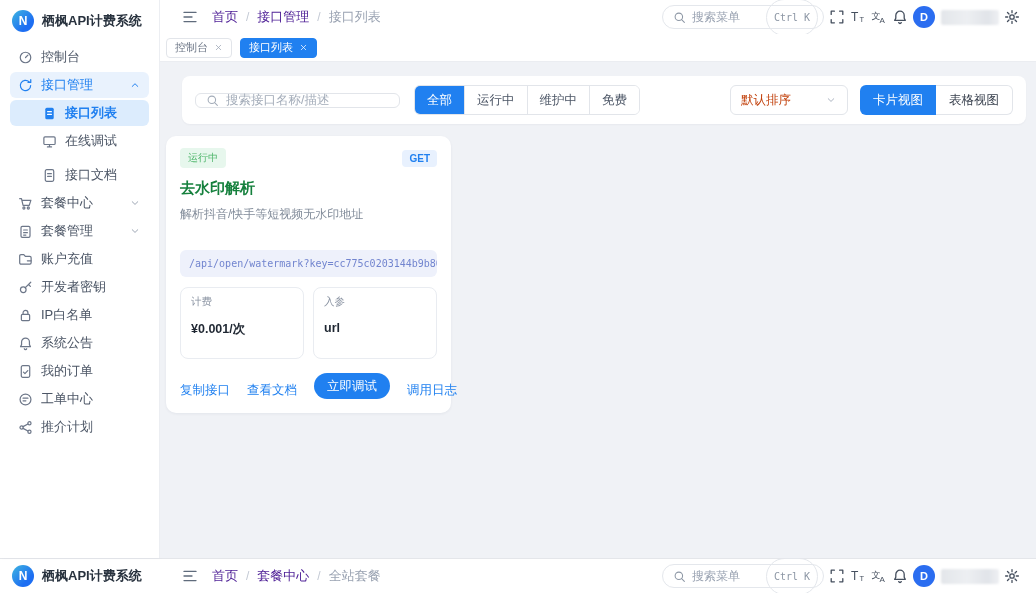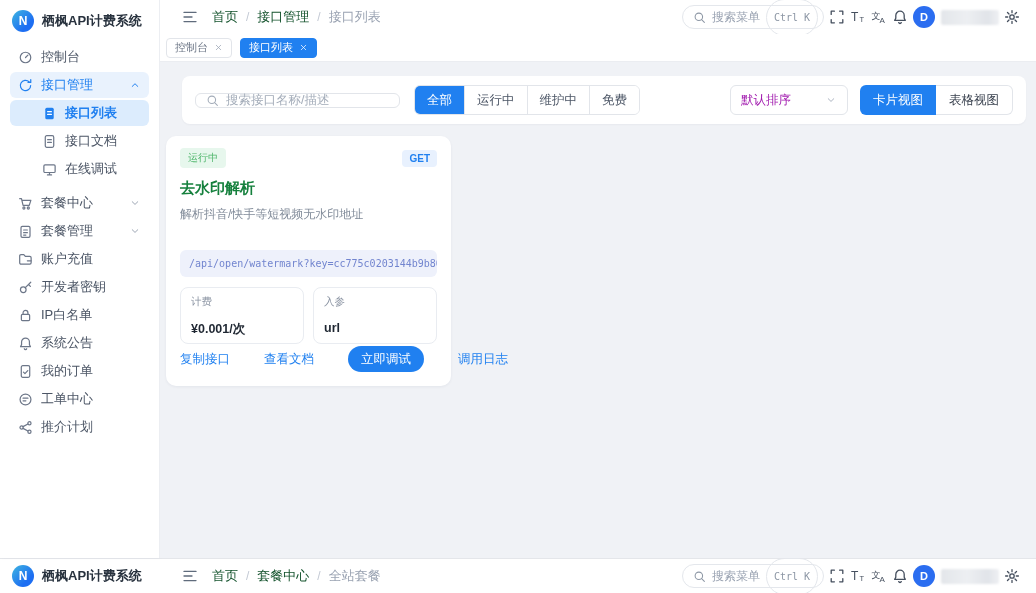--- a/index.html
+++ b/index.html
@@ -22,66 +22,66 @@
   .menu-item.highlight .mi-icon, .menu-item.highlight .chev { color:var(--primary); }
   .menu-item.active { background:#dcecfd; color:var(--primary); font-weight:bold; }
   .menu-item.active .mi-icon { color:var(--primary); }
   .chev { margin-left:auto; width:12px; height:12px; color:#9aa3b2; }
   .submenu-end { margin-bottom:8px; }
 
   .main { flex:1; display:flex; flex-direction:column; min-width:0; }
   .topbar { height:34px; background:#fff; display:flex; align-items:center; padding:0 16px 0 22px; }
   .burger { width:16px; height:16px; color:#5f6b7c; cursor:pointer; }
   .breadcrumb { display:flex; align-items:center; margin-left:14px; }
-  .crumb { font-size:13px; color:#14532d; cursor:pointer; }
+  .crumb { font-size:13px; color:#4c1d95; cursor:pointer; }
   .crumb.muted { color:#9aa3b2; cursor:default; }
   .crumb-sep { color:#c3c9d4; margin:0 8px; font-size:12px; }
   .topbar-right { margin-left:auto; display:flex; align-items:center; gap:5px; }
   .search-pill { height:24px; border:1px solid #e4e7ec; border-radius:999px; display:flex; align-items:center; gap:6px; padding:0 5px 0 10px; color:#9aa3b2; font-size:12px; background:#fff; cursor:pointer; }
   .search-pill .icon { width:13px; height:13px; color:#8d97a5; }
-  .kbd { border:1px solid #e4e7ec; border-radius:999px; font-size:10px; padding:12px 7px; color:#8d97a5; font-family:"DejaVu Sans Mono",monospace; white-space:nowrap; }
+  .kbd { border:1px solid #e4e7ec; border-radius:999px; font-size:10px; padding:12px 7px; color:#8d97a5; font-family:"DejaVu Sans Mono",monospace; white-space:nowrap;margin-left:20px; }
   .hicon { width:16px; height:16px; color:#454f5e; cursor:pointer; }
   .avatar-wrap { display:flex; align-items:center; gap:6px; cursor:pointer; }
   .avatar { width:22px; height:22px; border-radius:50%; background:#2b6df0; color:#fff; font-size:11px; font-weight:bold; display:flex; align-items:center; justify-content:center; }
   .blur-name { width:58px; height:15px; border-radius:2px; background:linear-gradient(90deg,#e3e6ea 0%,#edeff2 45%,#e1e4e9 80%,#eef0f3 100%); filter:blur(1.2px); }
 
   .tabbar { height:28px; background:#fff; border-bottom:1px solid #ebedf1; display:flex; align-items:center; padding:0 6px; gap:8px; }
   .tab { height:20px; border:1px solid #e2e5ea; border-radius:4px; display:flex; align-items:center; gap:6px; padding:0 8px; font-size:11px; color:#6c7686; background:#fff; cursor:pointer; white-space:nowrap; }
   .tab .tclose { width:9px; height:9px; color:#9aa3b2; }
   .tab.active { background:var(--primary); border-color:var(--primary); color:#fff; }
   .tab.active .tclose { color:#fff; }
 
   .content { flex:1; background:#f0f2f6; padding:14px 10px 0 6px; overflow:hidden; }
   .toolbar-card { margin-left:16px; background:#fff; border-radius:8px; height:48px; display:flex; align-items:center; padding:0 13px; gap:14px; box-shadow:0 1px 2px rgba(15,30,60,0.04); }
   .search-input { width:205px; height:15px; border:1px solid #e2e5ea; border-radius:6px; display:flex; align-items:center; gap:7px; padding:0 10px; color:#a3acb9; font-size:12.5px; cursor:text; }
   .search-input .icon { width:13px; height:13px; color:#a3acb9; }
   .filter-group { display:flex; height:30px; border:1px solid #e2e5ea; border-radius:6px; overflow:hidden; }
   .filter-btn { min-width:44px; padding:0 12px; display:flex; align-items:center; justify-content:center; font-size:12.5px; color:#4b5565; background:#fff; border-left:1px solid #e2e5ea; cursor:pointer; white-space:nowrap; }
   .filter-btn:first-child { border-left:none; }
   .filter-btn.active { background:var(--primary); color:#fff; }
   .toolbar-right { margin-left:auto; display:flex; align-items:center; gap:12px; }
-  .sort-select { width:118px; height:30px; border:1px solid #e2e5ea; border-radius:6px; display:flex; align-items:center; padding:0 10px; font-size:12.5px; color:#a21caf; cursor:pointer; }
+  .sort-select { width:118px; height:30px; border:1px solid #e2e5ea; border-radius:6px; display:flex; align-items:center; padding:0 10px; font-size:12.5px; color:#c2410c; cursor:pointer; }
   .sort-select .chev { width:12px; height:12px; color:#aab2bf; }
   .view-toggle { display:flex; height:30px; }
   .view-btn { height:30px; padding:8px 13px; font-size:12.5px; display:flex; align-items:center; cursor:pointer; white-space:nowrap; }
   .view-btn.active { background:var(--primary); color:#fff; border-radius:6px 0 0 6px; }
   .view-btn.plain { border:1px solid #e2e5ea; border-left:none; color:#39414e; background:#fff; border-radius:0 6px 6px 0; }
 
   .api-card { margin-top:12px; width:285px; background:#fff; border-radius:10px; padding:12px 14px 14px; box-shadow:0 1px 3px rgba(15,30,60,0.06); }
   .card-badges { display:flex; align-items:center; justify-content:space-between; }
   .status-badge { background:var(--status-bg); color:var(--status-text); font-size:10px; padding:3px 8px; border-radius:4px; }
   .method-badge { background:var(--method-bg); color:var(--method-text); font-size:10px; font-weight:bold; padding:3px 7px; border-radius:4px; }
   .card-title { margin-top:11px; font-size:15px; font-weight:bold; color:#15803d; }
   .card-desc { margin-top:8px; font-size:12px; color:#828c9a; }
   .endpoint { margin-top:27px; background:var(--endpoint-bg); color:var(--endpoint-text); font-family:"DejaVu Sans Mono","Liberation Mono",monospace; font-size:10px; padding:8px 9px; border-radius:6px; white-space:nowrap; overflow:hidden; cursor:default; }
   .info-row { display:flex; gap:9px; margin-top:10px; }
-  .info-box { flex:1; border:1px solid #e9ecf1; border-radius:8px; padding:7px 10px 5px; }
+  .info-box { flex:1; border:1px solid #e9ecf1; border-radius:8px; padding:7px 10px 20px; }
   .info-label { font-size:10.5px; color:#8b94a3; }
   .info-value { font-size:12.5px; font-weight:bold; color:#1f2732; margin-top:12px; }
-  .card-actions { display:flex; align-items:center; margin-top:2px; gap:34px; }
+  .card-actions { display:flex; align-items:flex-end; margin-top:14px; gap:17px; }
   .act-link { font-size:12.5px; color:var(--primary); cursor:pointer; white-space:nowrap; }
   .act-primary { height:26px; padding:0 13px; background:var(--primary); color:#fff; font-size:12.5px; border:none; border-radius:13px; display:flex; align-items:center; cursor:pointer; white-space:nowrap; }
 
   
   .frame2 { height:35px; background:#fff; border-top:1px solid #e4e6ea; display:flex; align-items:center; }
   .frame2 .logo-row { width:160px; height:35px; flex-shrink:0; }
   .frame2 .hdr { flex:1; display:flex; align-items:center; padding:0 16px 0 22px; }
 </style>
 </head>
 <body>
@@ -118,37 +118,37 @@
         </div>
         <div class="menu-item level2 active">
           <span class="icon mi-icon">
             <svg viewBox="0 0 16 16" width="100%" height="100%" fill="none" stroke="currentColor" stroke-width="1.3" stroke-linecap="round" stroke-linejoin="round">
               <rect x="3.5" y="1.8" width="9" height="12.4" rx="1.6" fill="currentColor" stroke="none"></rect>
               <path d="M6 6h4M6 9h4" stroke="#fff"></path>
             </svg>
           </span>
           <span>接口列表</span>
         </div>
+        <div class="menu-item level2 submenu-end">
+          <span class="icon mi-icon">
+            <svg viewBox="0 0 16 16" width="100%" height="100%" fill="none" stroke="currentColor" stroke-width="1.3" stroke-linecap="round" stroke-linejoin="round">
+              <rect x="2" y="3" width="12" height="8.2" rx="1.2"></rect>
+              <path d="M5.8 13.8h4.4M8 11.2v2.6"></path>
+            </svg>
+          </span>
+          <span>在线调试</span>
+        </div>
         <div class="menu-item level2">
           <span class="icon mi-icon">
             <svg viewBox="0 0 16 16" width="100%" height="100%" fill="none" stroke="currentColor" stroke-width="1.3" stroke-linecap="round" stroke-linejoin="round">
               <rect x="3.5" y="1.8" width="9" height="12.4" rx="1.6"></rect>
               <path d="M6 6h4M6 9h4"></path>
             </svg>
           </span>
           <span>接口文档</span>
-        </div>
-        <div class="menu-item level2 submenu-end">
-          <span class="icon mi-icon">
-            <svg viewBox="0 0 16 16" width="100%" height="100%" fill="none" stroke="currentColor" stroke-width="1.3" stroke-linecap="round" stroke-linejoin="round">
-              <rect x="2" y="3" width="12" height="8.2" rx="1.2"></rect>
-              <path d="M5.8 13.8h4.4M8 11.2v2.6"></path>
-            </svg>
-          </span>
-          <span>在线调试</span>
         </div>
         <div class="menu-item">
           <span class="icon mi-icon">
             <svg viewBox="0 0 16 16" width="100%" height="100%" fill="none" stroke="currentColor" stroke-width="1.3" stroke-linecap="round" stroke-linejoin="round">
               <path d="M1.8 2.8h1.9l1.7 7.2h6.6l1.7-5.4H4.4"></path>
               <circle cx="6.3" cy="12.8" r="1.1"></circle>
               <circle cx="11" cy="12.8" r="1.1"></circle>
             </svg>
           </span>
           <span>套餐中心</span>

